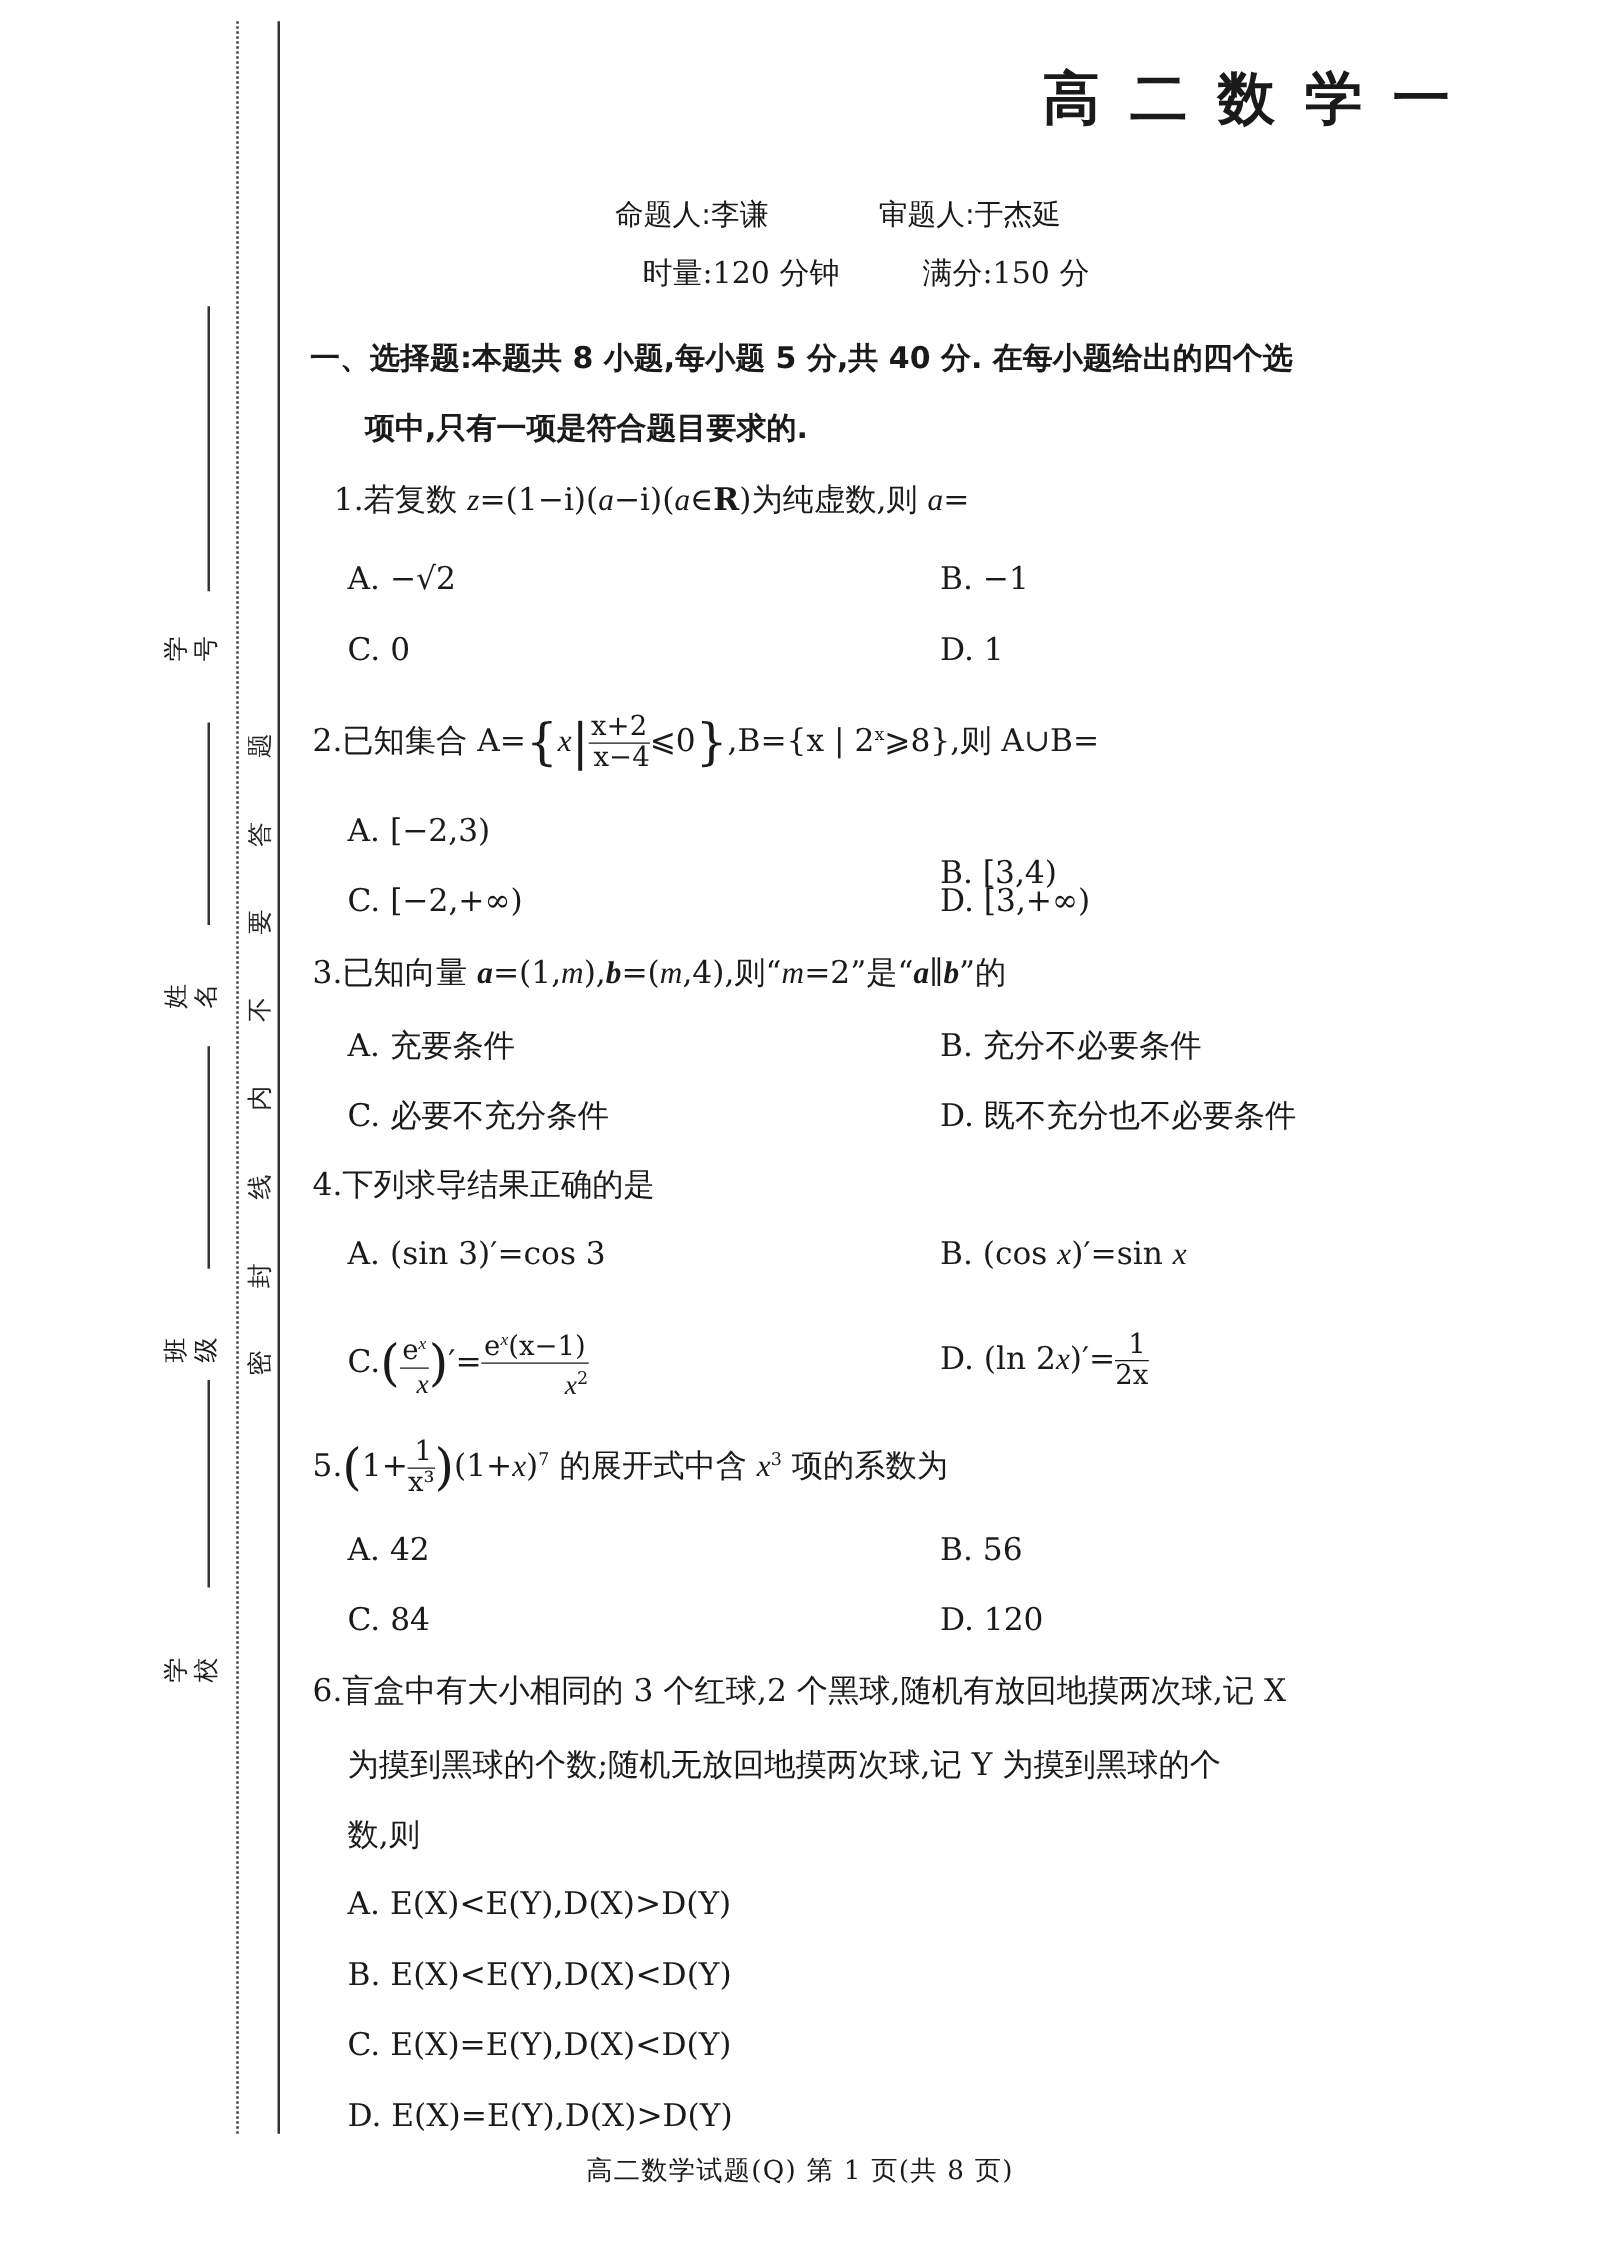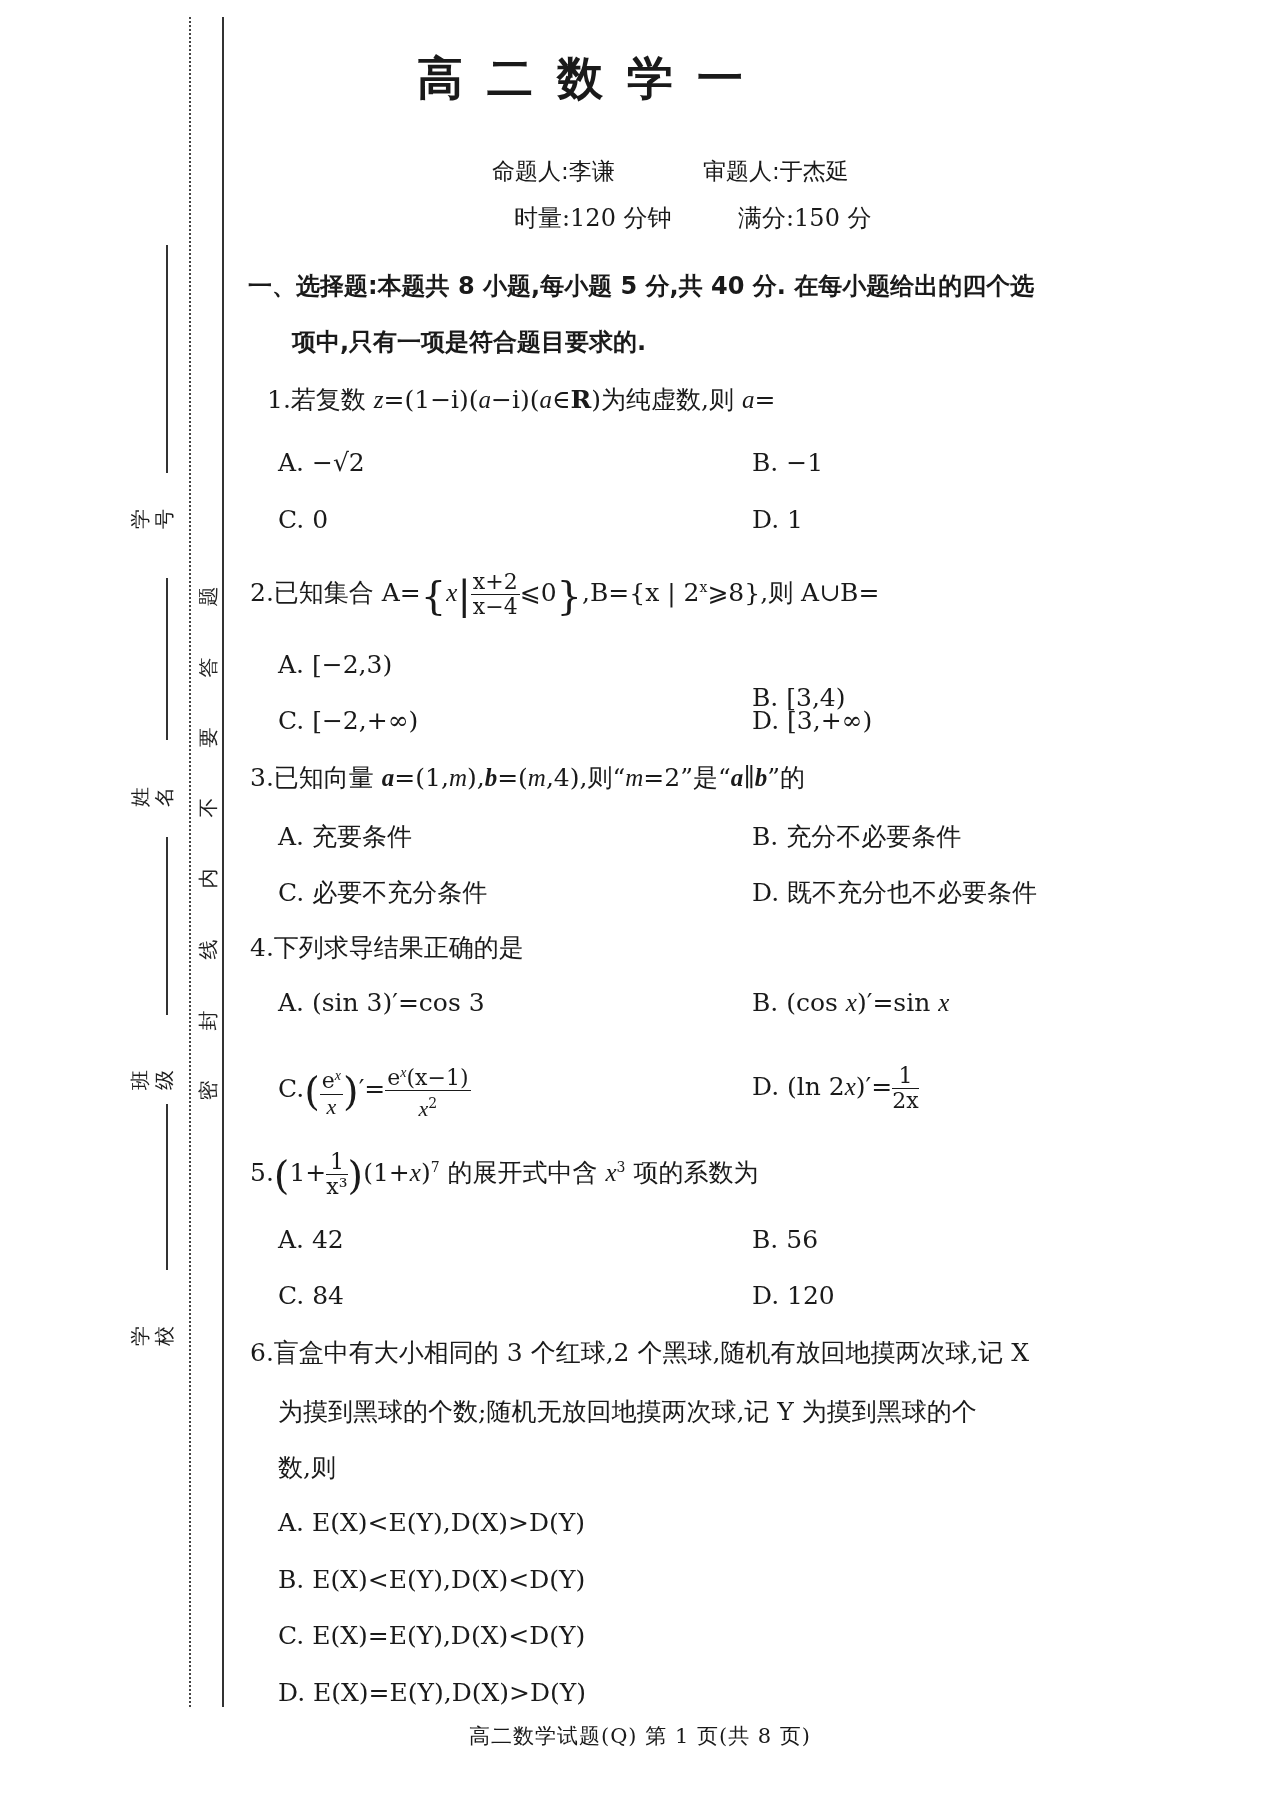--- a/index.html
+++ b/index.html
@@ -11,30 +11,30 @@
 
   
   .solid-line { position:absolute; left:222px; top:17px; width:2px; height:1690px; background:#333; }
   .dotted-line { position:absolute; left:189px; top:17px; width:0; height:1690px; border-left:2px dotted #444; }
   .fill-line { position:absolute; left:166px; width:1.5px; background:#333; }
   .vlabel { position:absolute; left:140px; width:24px; font-size:20px; line-height:24px; text-align:center;
             transform:rotate(-90deg); transform-origin:center; font-family:"DejaVu Sans", sans-serif; }
   .seal-char { position:absolute; left:196px; width:24px; font-size:20px; text-align:center;
                transform:rotate(-90deg); font-family:"DejaVu Sans", sans-serif; color:#222; }
 
-  .title { left:0; width:1184px; text-align:center; top:48px; font-size:46px; font-weight:bold;
+  .title { left:0; width:1184px; text-align:right; top:48px; font-size:46px; font-weight:bold;
            letter-spacing:24px; font-family:"DejaVu Sans", sans-serif; }
   .authors { top:156px; font-size:23px; font-family:"DejaVu Sans", sans-serif; }
   .meta { top:202px; font-size:24px; }
   .section { font-size:24px; font-weight:bold; font-family:"DejaVu Sans", sans-serif; }
   .q { font-size:25px; left:250px; }
   .opt { font-size:25px; }
   .optA { left:278px; }
   .optB { left:752px; }
-  .frac { display:inline-flex; flex-direction:column; vertical-align:middle; text-align:center; font-size:22px; line-height:24px; }
+  .frac { display:inline-flex; flex-direction:column; vertical-align:middle; text-align:right; font-size:22px; line-height:24px; }
   .frac .num { border-bottom:1.5px solid #1a1a1a; padding:0 2px; }
   .big { font-size:40px; vertical-align:middle; font-weight:lighter; }
   .footer { top:1722px; left:0; width:1280px; text-align:center; font-size:21px; letter-spacing:1px; }
   sup { font-size:14px; }
 </style>
 </head>
 <body>
 
 <div>
   <div class="solid-line"></div>

